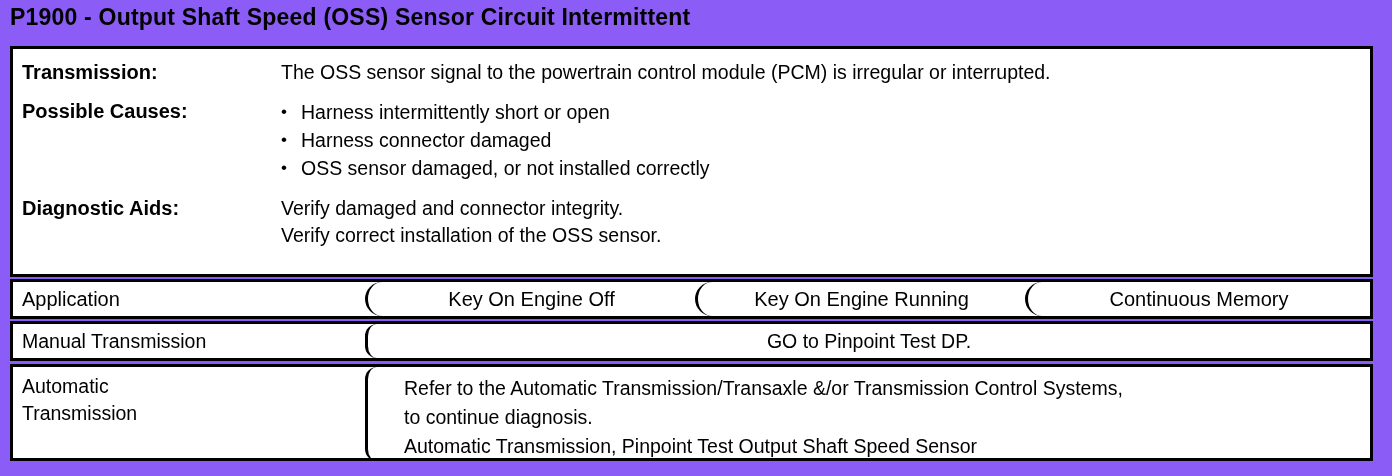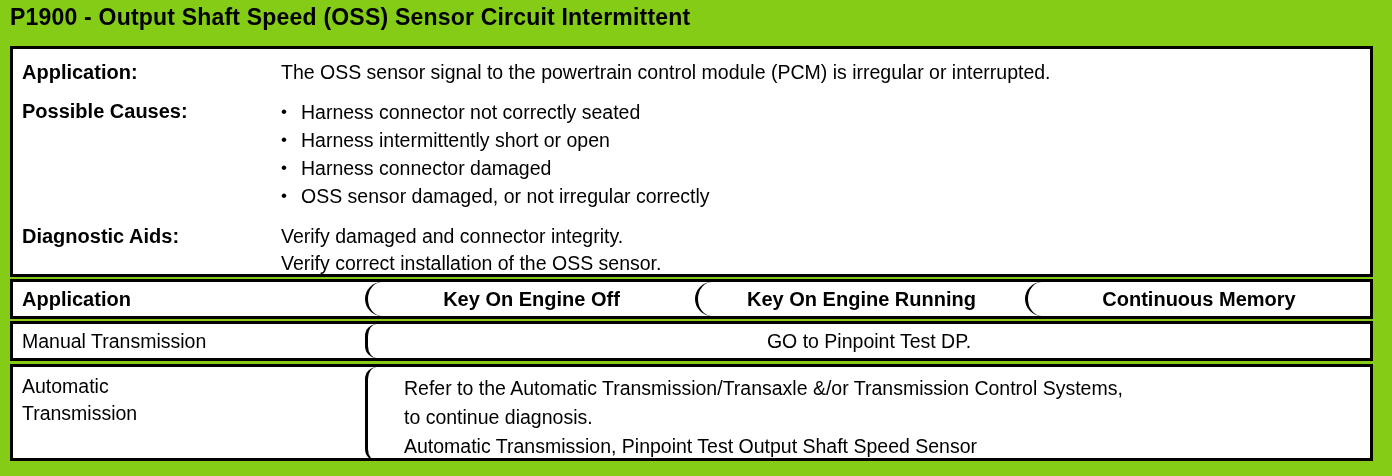--- a/index.html
+++ b/index.html
@@ -4,21 +4,21 @@
 <style>
   html, body {
     margin: 0;
     padding: 0;
     background: #ffffff;
   }
   .page {
     position: relative;
     width: 1392px;
     height: 476px;
-    background: #84cc16;
+    background: #8b5cf6;
     color: #000000;
     font-family: "Liberation Sans", sans-serif;
     overflow: hidden;
   }
   .title {
     position: absolute;
     left: 10px;
     top: 4px;
     margin: 0;
     font-size: 23px;
@@ -77,21 +77,21 @@
     top: 0;
     font-size: 17px;
   }
   .aids-line { line-height: 27px; }
   
   .header-row {
     margin-top: 2px;
     display: grid;
     grid-template-columns: 352px 330px 330px 1fr;
     height: 40px;
-    font-weight: bold;
+    font-weight: normal;
     font-size: 20px;
     align-items: stretch;
   }
   .header-cell {
     display: flex;
     align-items: center;
     justify-content: center;
     height: 100%;
   }
   .header-cell.first {
@@ -143,30 +143,29 @@
 <body>
 
 <div class="page">
 
   <h1 class="title">P1900 - Output Shaft Speed (OSS) Sensor Circuit Intermittent</h1>
 
   <div class="doc-table">
 
     <section class="info-box">
       <div class="info-row row-description">
-        <div class="label">Application:</div>
+        <div class="label">Transmission:</div>
         <div class="content">The OSS sensor signal to the powertrain control module (PCM) is irregular or interrupted.</div>
       </div>
       <div class="info-row row-causes">
         <div class="label">Possible Causes:</div>
         <ul class="bullets">
-          <li>Harness connector not correctly seated</li>
           <li>Harness intermittently short or open</li>
           <li>Harness connector damaged</li>
-          <li>OSS sensor damaged, or not irregular correctly</li>
+          <li>OSS sensor damaged, or not installed correctly</li>
         </ul>
       </div>
       <div class="info-row row-aids">
         <div class="label">Diagnostic Aids:</div>
         <div class="content">
           <div class="aids-line">Verify damaged and connector integrity.</div>
           <div class="aids-line">Verify correct installation of the OSS sensor.</div>
         </div>
       </div>
     </section>

